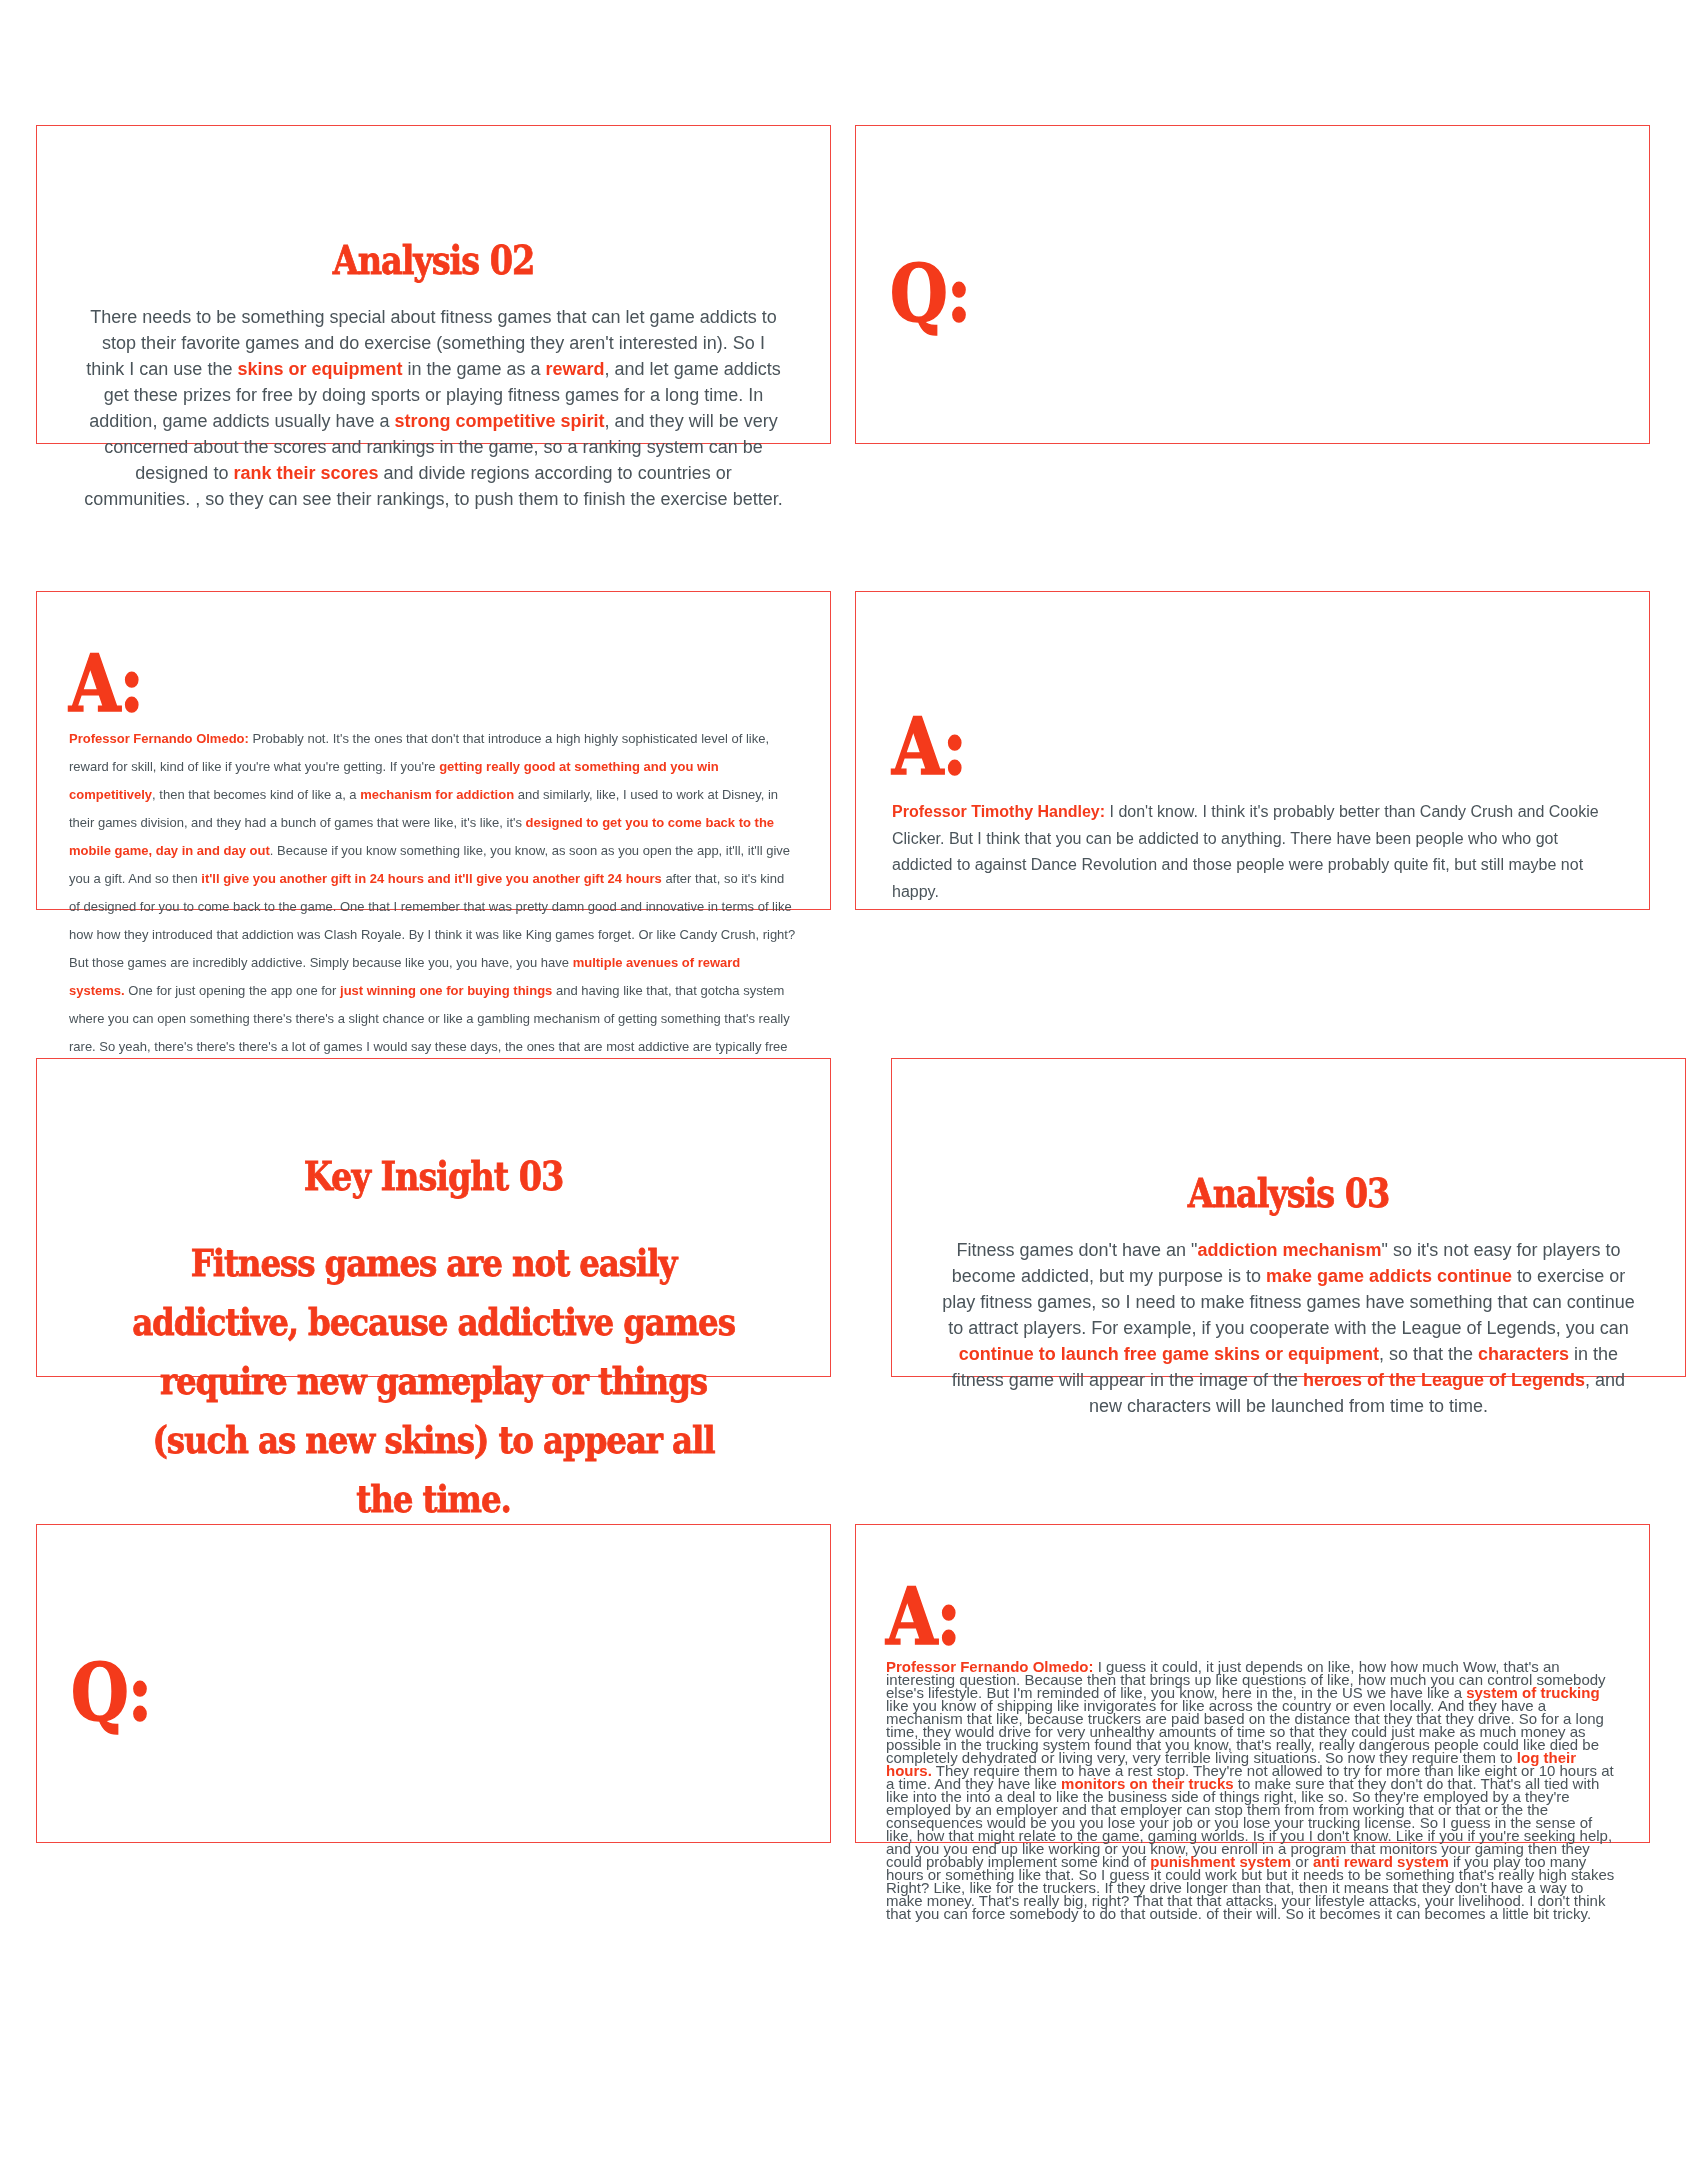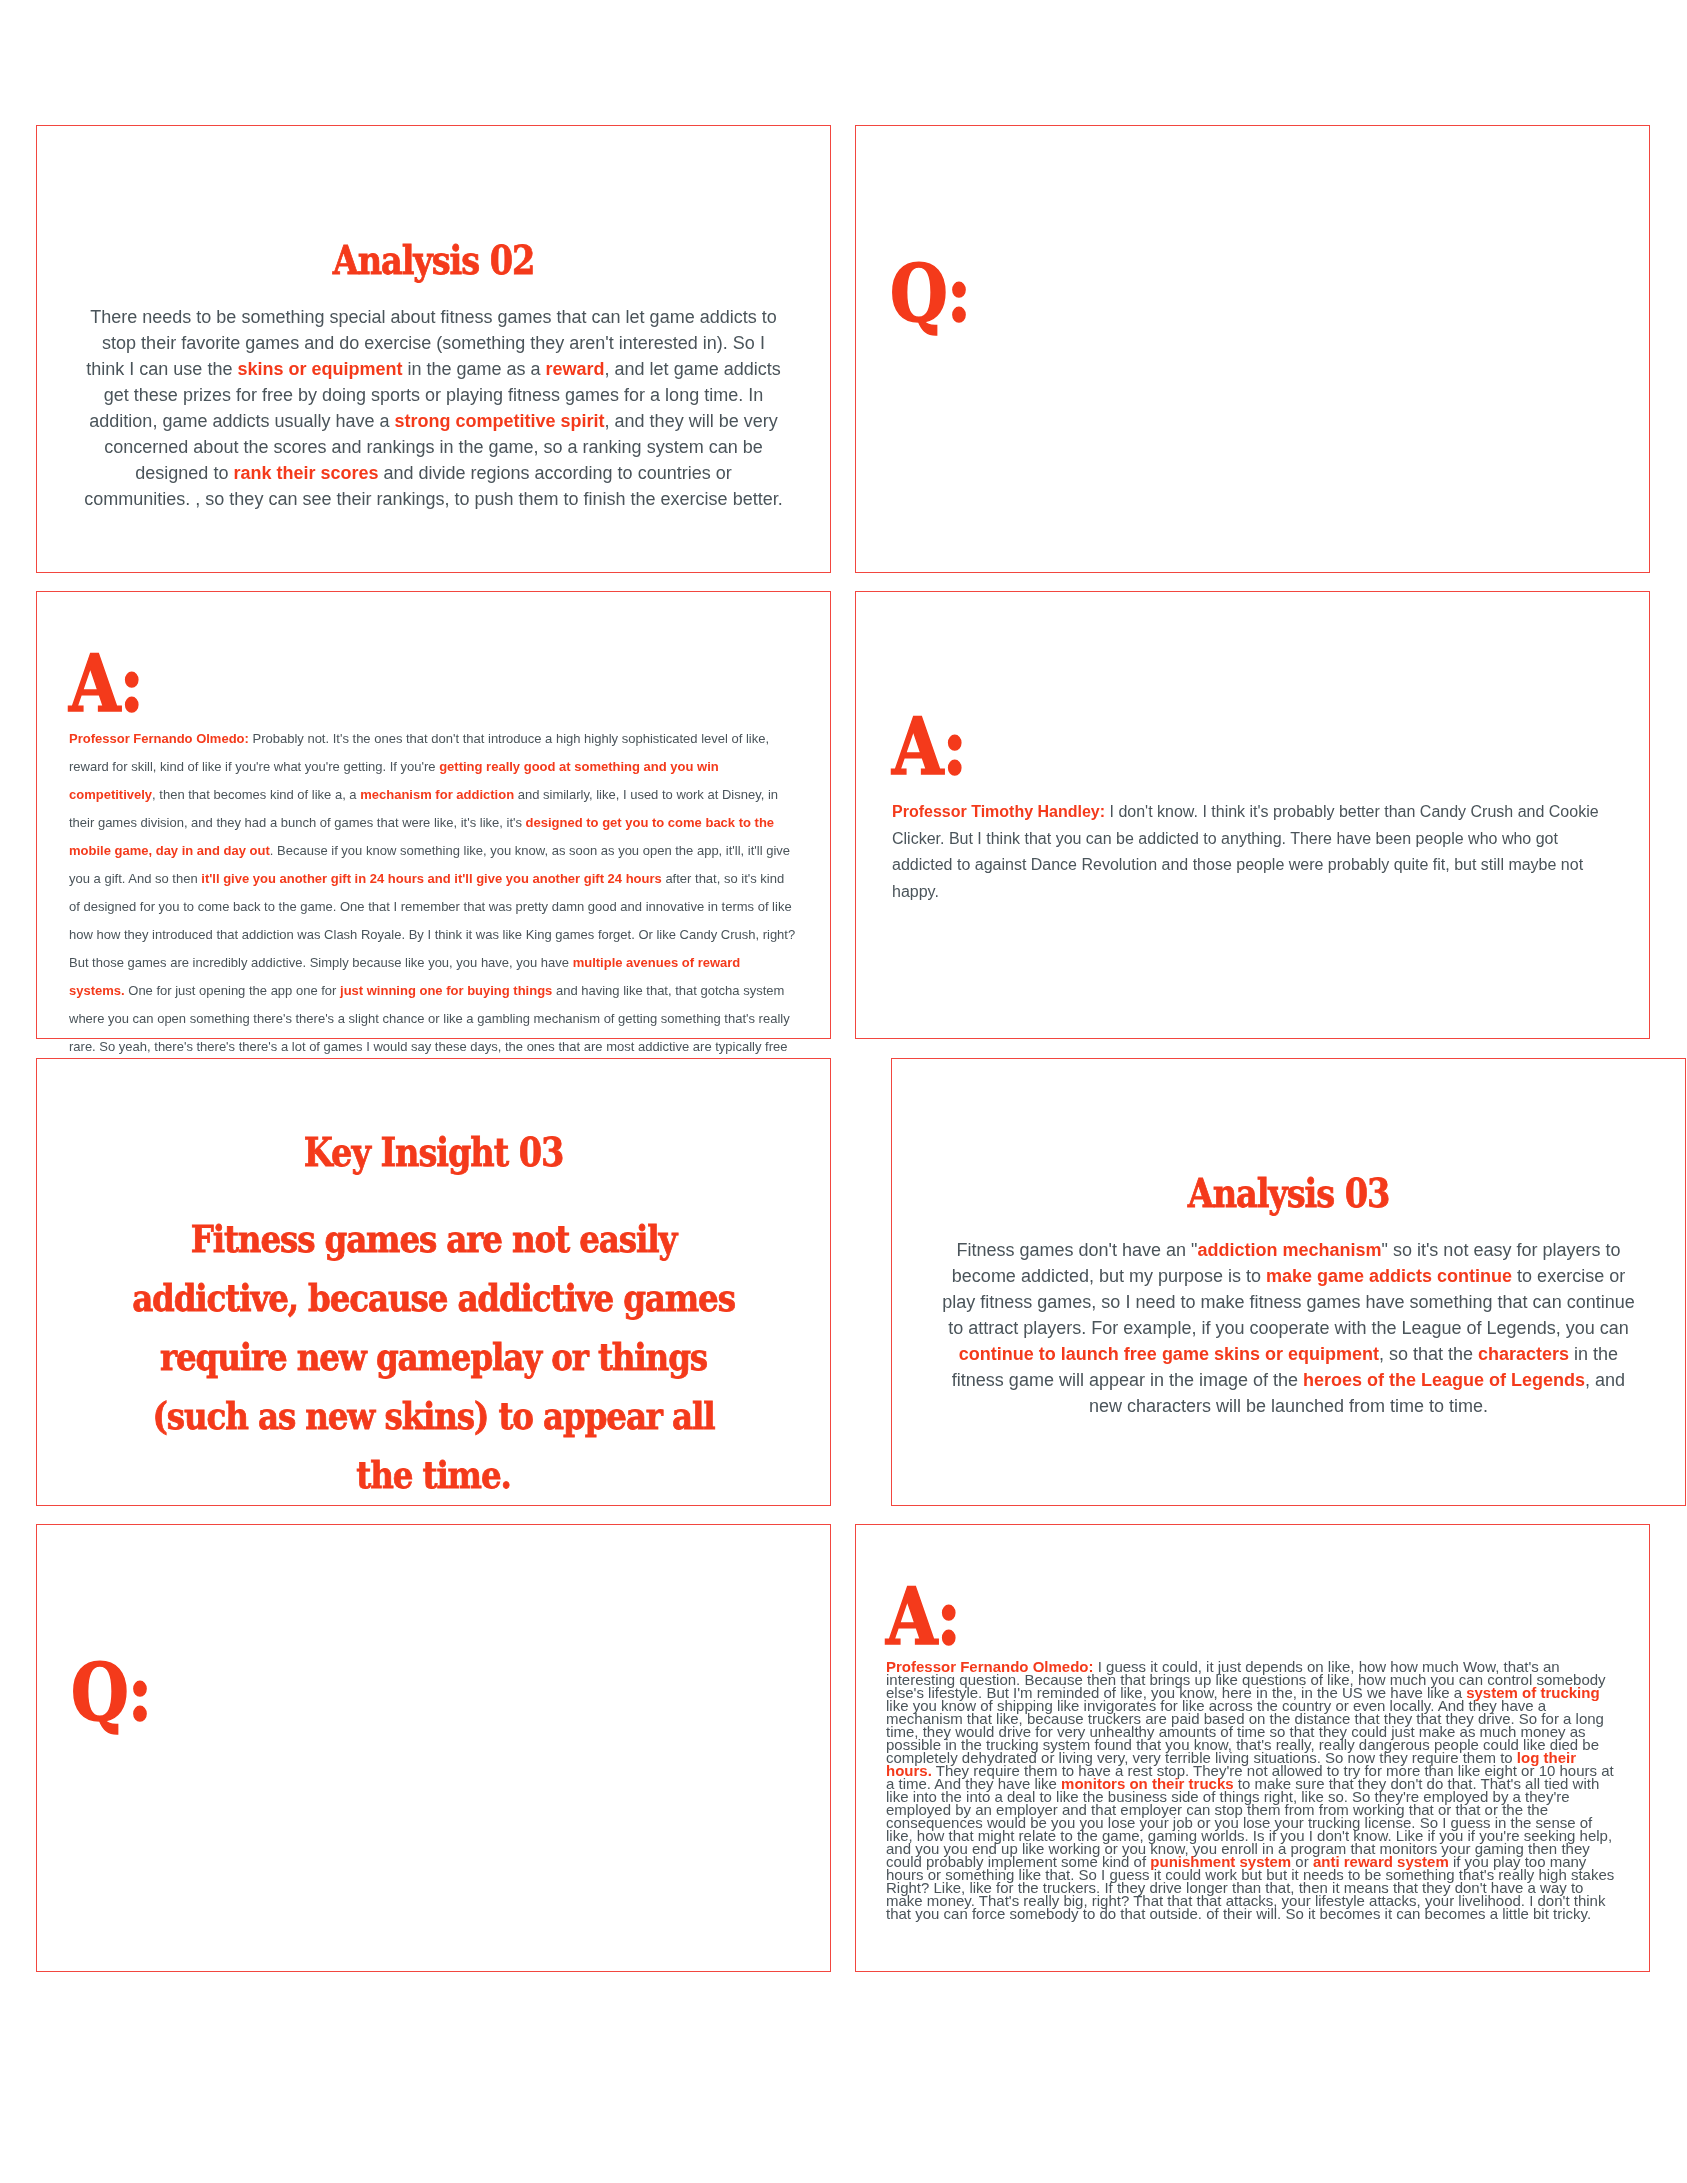--- a/index.html
+++ b/index.html
@@ -9,21 +9,21 @@
   }
   *{box-sizing:border-box;}
   html,body{margin:0;padding:0;background:#ffffff;}
   body{
     width:1687px;height:2183px;position:relative;
     font-family:"Liberation Sans", sans-serif;
     color:var(--body);
   }
   .page{position:relative;width:1687px;height:2183px;background:#fff;}
   .card{
-    position:absolute;width:795px;height:448px;
+    position:absolute;width:795px;height:319px;
     border:1.3px solid var(--border);background:#fff;
   }
   
   .pos-r1c1{left:36px;top:125px;}
   .pos-r1c2{left:855px;top:125px;}
   .pos-r2c1{left:36px;top:591px;}
   .pos-r2c2{left:855px;top:591px;}
   .pos-r3c1{left:36px;top:1058px;}
   .pos-r3c2{left:855px;top:1058px;margin-left:36px;}
   .pos-r4c1{left:36px;top:1524px;}
@@ -54,21 +54,21 @@
   }
   .question-card{padding:129px 34px 0 34px;}
   .question-text{font-size:18.5px;line-height:26.5px;margin:8px 0 0 0;color:var(--body);}
   .answer-card-md{padding:53px 32px 0 32px;}
   .answer-card-lg{padding:116px 40px 0 36px;}
   .answer-card-sm{padding:53px 30px 0 30px;}
   .answer-text-lg{font-size:16px;line-height:26.5px;margin:13.2px 0 0 0;color:var(--body);}
   .answer-text-md{font-size:13px;line-height:28px;margin:2px 0 0 0;color:var(--body);}
   .answer-text-sm{font-size:15px;line-height:13px;margin:4px 0 0 0;color:var(--body);}
   strong.hl{color:var(--accent);font-weight:bold;}
-  .insight-card{padding:68px 40px 0 40px;}
+  .insight-card{padding:92px 40px 0 40px;}
   .insight-card .card-title{margin-bottom:0;}
   .insight-statement{
     font-size:37px;line-height:59px;text-align:center;margin:33px 0 0 0;
     transform:scaleX(.88);transform-origin:50% 0;
     -webkit-text-stroke:0.8px currentColor;
   }
 </style>
 </head>
 <body>
 

